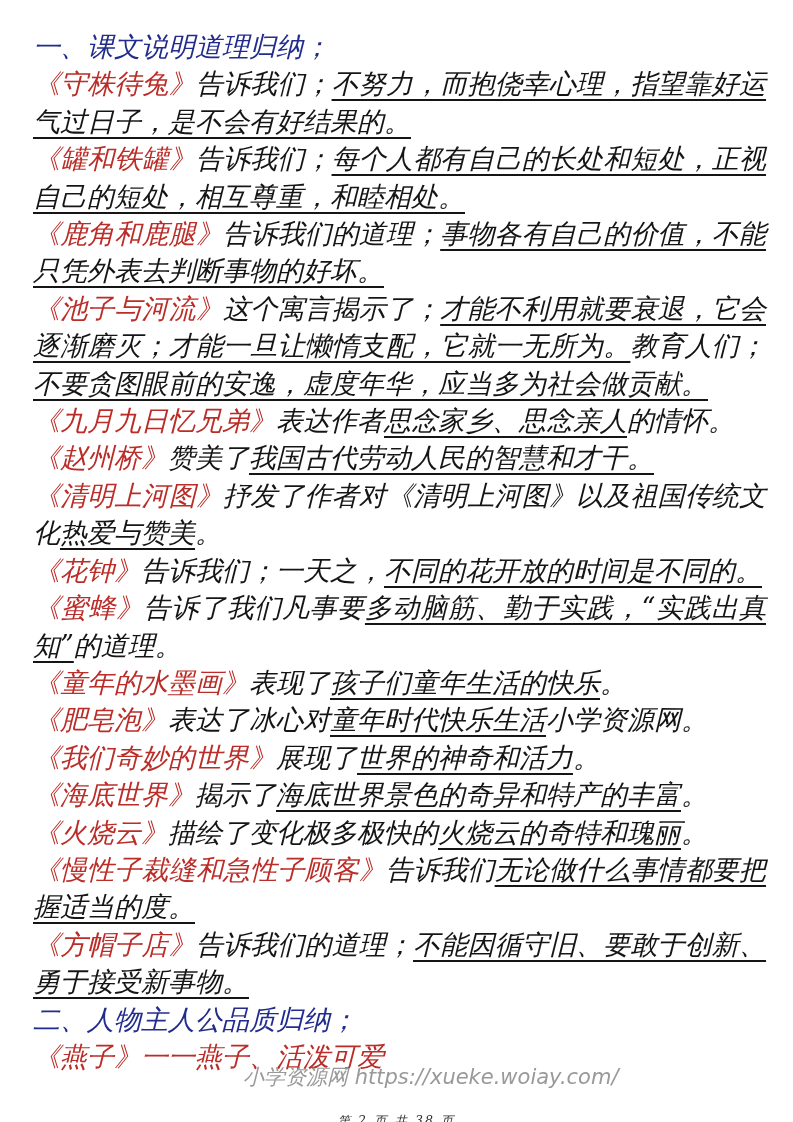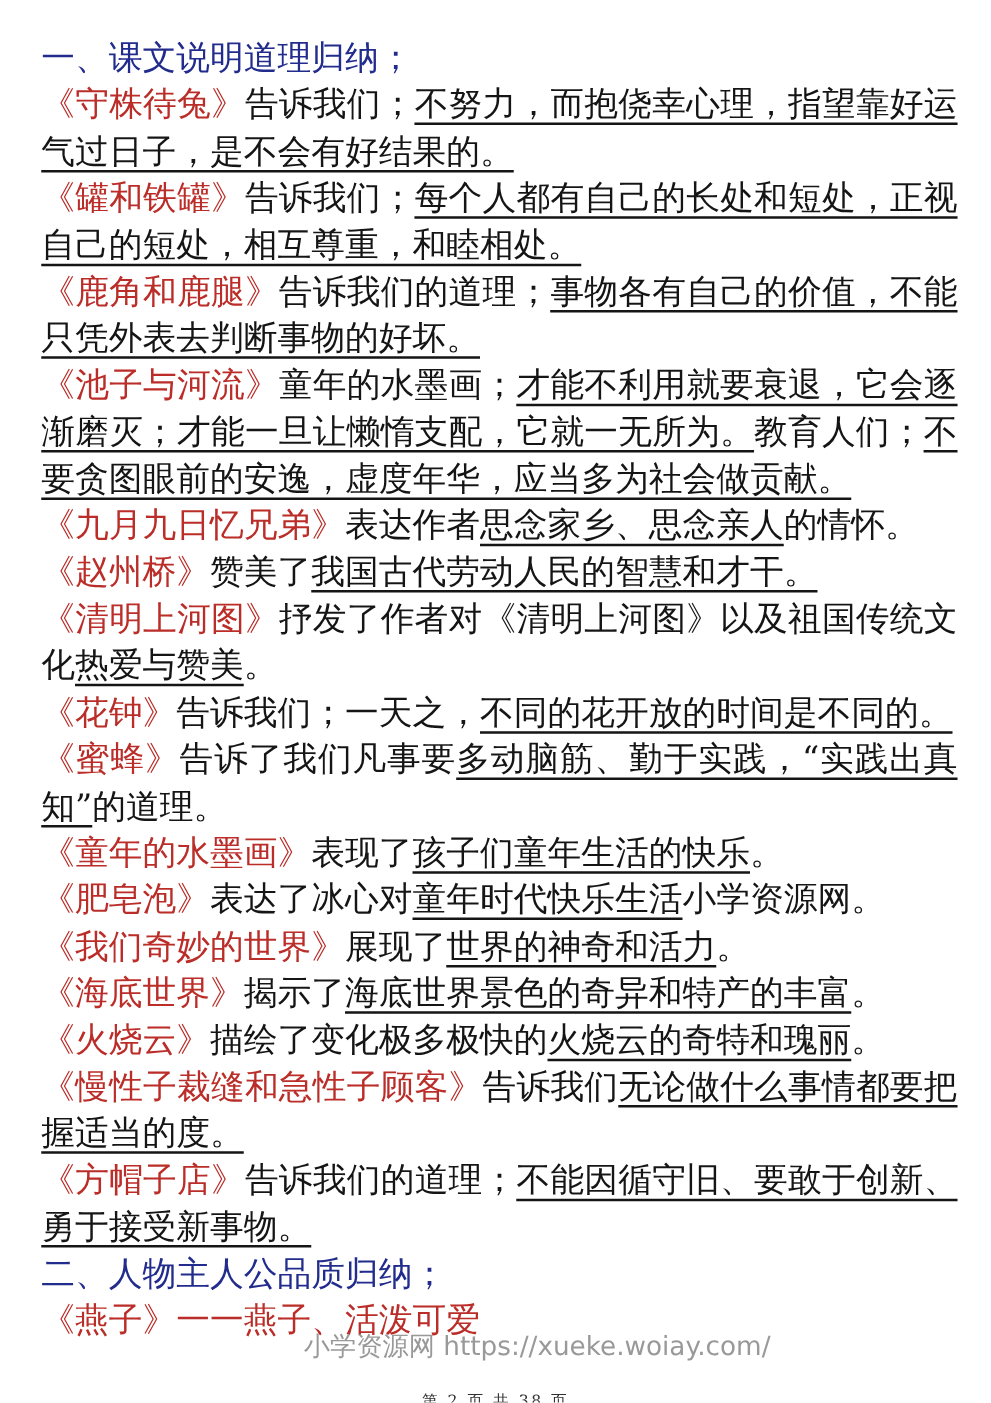--- a/index.html
+++ b/index.html
@@ -9,21 +9,21 @@
     --wm:#999999;
     --footer:#2f2f2f;
   }
   html,body{margin:0;padding:0;}
   body{
     width:793px;height:1122px;
     background:#ffffff;
     font-family:"DejaVu Serif","Liberation Serif",serif;
     position:relative;overflow:hidden;
   }
-  .page{position:absolute;inset:0;background:#ffffff;}
+  .page{position:absolute;inset:0;background:#ffffff;font-style:italic;}
   .doc{
     position:absolute;left:33px;top:28px;width:733px;
     font-size:27px;line-height:37.4px;
     color:var(--body);
     text-align:justify;
     text-justify:inter-ideograph;
   }
   .heading{
     color:var(--blue);
     text-align:left;
@@ -54,21 +54,21 @@
 </style>
 </head>
 <body>
 
 <div class="page">
   <div class="doc" id="doc">
       <div class="heading">一、课文说明道理归纳；</div>
       <div class="entry"><span class="title">《守株待兔》</span><span class="">告诉我们；</span><span class="u ">不努力，而抱侥幸心理，指望靠好运气过日子，是不会有好结果的。</span></div>
       <div class="entry"><span class="title">《罐和铁罐》</span><span class="">告诉我们；</span><span class="u ">每个人都有自己的长处和短处，正视自己的短处，相互尊重，和睦相处。</span></div>
       <div class="entry"><span class="title">《鹿角和鹿腿》</span><span class="">告诉我们的道理；</span><span class="u ">事物各有自己的价值，不能只凭外表去判断事物的好坏。</span></div>
-      <div class="entry"><span class="title">《池子与河流》</span><span class="">童年的水墨画；</span><span class="u ">才能不利用就要衰退，它会逐渐磨灭；才能一旦让懒惰支配，它就一无所为。</span><span class="">教育人们；</span><span class="u ">不要贪图眼前的安逸，虚度年华，应当多为社会做贡献。</span></div>
+      <div class="entry"><span class="title">《池子与河流》</span><span class="">这个寓言揭示了；</span><span class="u ">才能不利用就要衰退，它会逐渐磨灭；才能一旦让懒惰支配，它就一无所为。</span><span class="">教育人们；</span><span class="u ">不要贪图眼前的安逸，虚度年华，应当多为社会做贡献。</span></div>
       <div class="entry"><span class="title">《九月九日忆兄弟》</span><span class="">表达作者</span><span class="u ">思念家乡、思念亲人</span><span class="">的情怀。</span></div>
       <div class="entry"><span class="title">《赵州桥》</span><span class="">赞美了</span><span class="u ">我国古代劳动人民的智慧和才干。</span></div>
       <div class="entry"><span class="title">《清明上河图》</span><span class="">抒发了作者对《清明上河图》以及祖国传统文化</span><span class="u ">热爱与赞美</span><span class="">。</span></div>
       <div class="entry"><span class="title">《花钟》</span><span class="">告诉我们；一天之，</span><span class="u ">不同的花开放的时间是不同的。</span></div>
       <div class="entry"><span class="title">《蜜蜂》</span><span class="">告诉了我们凡事要</span><span class="u ">多动脑筋、勤于实践，“实践出真知”</span><span class="">的道理。</span></div>
       <div class="entry"><span class="title">《童年的水墨画》</span><span class="">表现了</span><span class="u ">孩子们童年生活的快乐</span><span class="">。</span></div>
       <div class="entry"><span class="title">《肥皂泡》</span><span class="">表达了冰心对</span><span class="u ">童年时代快乐生活</span><span class="">小学资源网。</span></div>
       <div class="entry"><span class="title">《我们奇妙的世界》</span><span class="">展现了</span><span class="u ">世界的神奇和活力</span><span class="">。</span></div>
       <div class="entry"><span class="title">《海底世界》</span><span class="">揭示了</span><span class="u ">海底世界景色的奇异和特产的丰富</span><span class="">。</span></div>
       <div class="entry"><span class="title">《火烧云》</span><span class="">描绘了变化极多极快的</span><span class="u ">火烧云的奇特和瑰丽</span><span class="">。</span></div>

